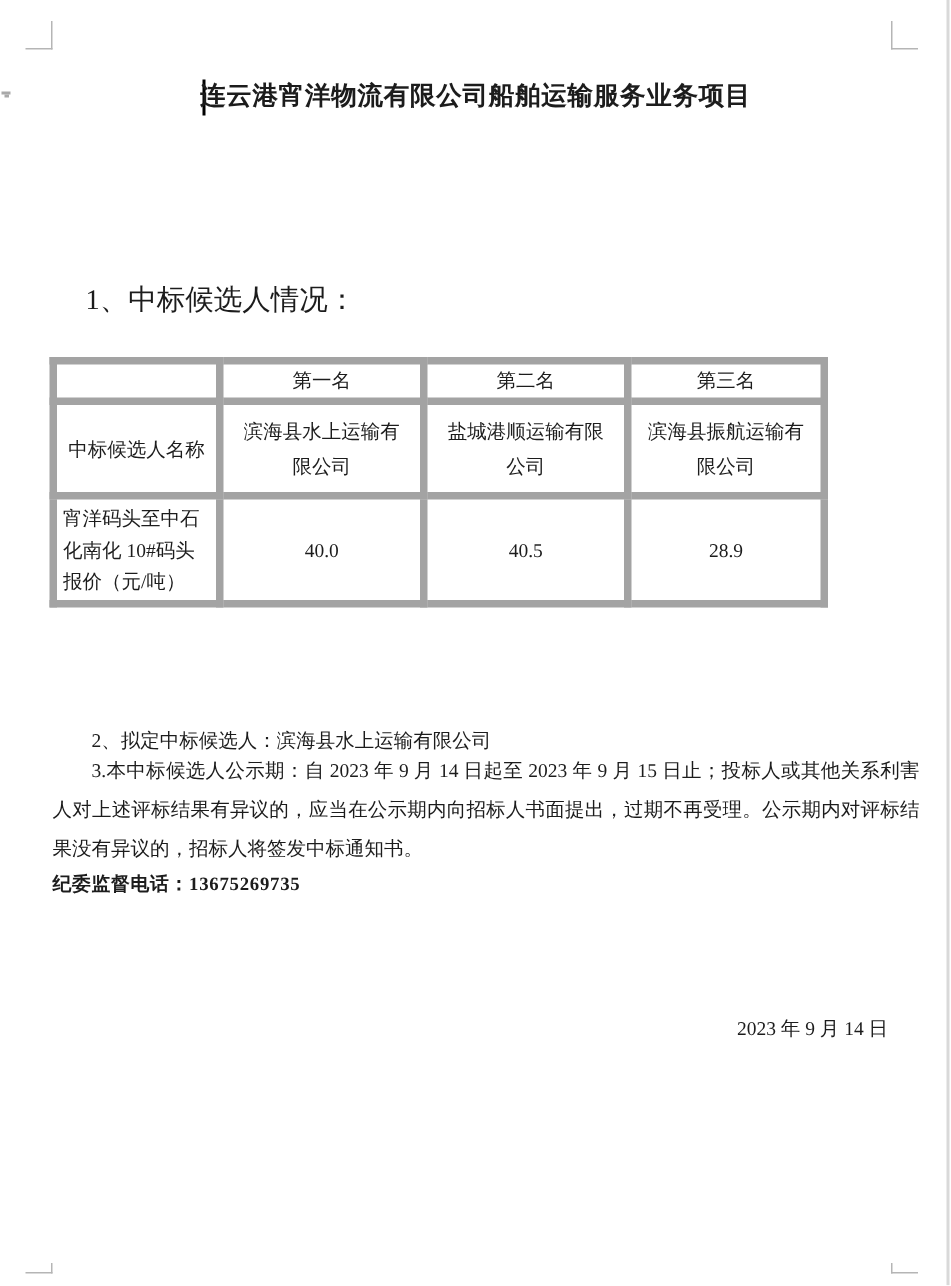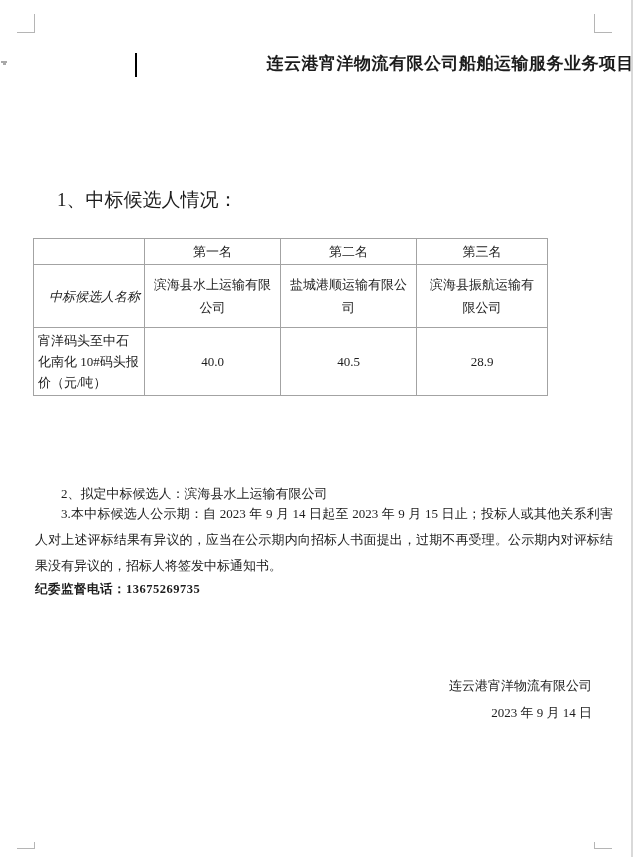--- a/index.html
+++ b/index.html
@@ -22,49 +22,49 @@
   .corner { position: absolute; }
   .corner.tl { left: 17px; top: 14px; width: 18px; height: 19px; border-right: 1px solid #b5b5b5; border-bottom: 1px solid #b5b5b5; }
   .corner.tr { left: 594px; top: 14px; width: 18px; height: 19px; border-left: 1px solid #b5b5b5; border-bottom: 1px solid #b5b5b5; }
   .corner.bl { left: 17px; top: 842px; width: 18px; height: 7px; border-right: 1px solid #b5b5b5; border-bottom: 1px solid #b5b5b5; }
   .corner.br { left: 594px; top: 842px; width: 18px; height: 7px; border-left: 1px solid #b5b5b5; border-bottom: 1px solid #b5b5b5; }
   
   .text-cursor { position: absolute; left: 135px; top: 53px; width: 2px; height: 24px; background: #000; }
 
   .doc-title {
     position: absolute; top: 52px; left: 0; width: 634px;
-    text-align: right; font-weight: bold; font-size: 17px; letter-spacing: 0.5px;
+    text-align: center; font-weight: bold; font-size: 17px; letter-spacing: 0.5px;
   }
   .doc-subtitle {
     position: absolute; top: 106px; left: 0; width: 634px;
     text-align: center; font-weight: bold; font-size: 17px; letter-spacing: 2px;
   }
   .intro {
     position: absolute; top: 141px; left: 35px; width: 578px;
     font-size: 13px; line-height: 21px; text-align: justify; text-indent: 26px;
   }
   .item1 { position: absolute; top: 187px; left: 57px; font-size: 19px; }
 
   table.doc-table {
     position: absolute; top: 238px; left: 33px;
     border-collapse: collapse; table-layout: fixed; width: 514px;
     font-size: 13px; color: #1c1c1c;
   }
   table.doc-table td {
-    border: 1px solid #a3a3a3;
+    border: 5px solid #a3a3a3;
     text-align: center; vertical-align: middle;
     padding: 2px 8px; line-height: 23px;
     overflow: hidden;
   }
   table.doc-table tr.hdr td { height: 26px; line-height: 18px; }
   table.doc-table tr.r-name td { height: 63px; }
   table.doc-table tr.r-price1 td { height: 62px; }
   table.doc-table tr.r-price2 td { height: 74px; }
   table.doc-table td.row-label { text-align: left; padding: 2px 4px; line-height: 21px; }
-  table.doc-table tr.r-name td.row-label { text-align: right; font-style: italic; }
+  table.doc-table tr.r-name td.row-label { text-align: center; }
 
   .item2 { position: absolute; top: 485px; left: 61px; font-size: 13px; }
   .item3 {
     position: absolute; top: 501px; left: 35px; width: 578px;
     font-size: 13px; line-height: 26px; text-align: justify; text-indent: 26px;
   }
   .phone { position: absolute; left: 35px; font-size: 12.5px; font-weight: bold; letter-spacing: 0.5px; }
   .phone1 { top: 581px; }
   .phone2 { top: 598px; }
   .signature-block {
@@ -125,17 +125,16 @@
     </tr>
   </tbody>
     </table>
 
   <div class="item2">2、拟定中标候选人：滨海县水上运输有限公司</div>
   <div class="item3">3.本中标候选人公示期：自 2023 年 9 月 14 日起至 2023 年 9 月 15 日止；投标人或其他关系利害人对上述评标结果有异议的，应当在公示期内向招标人书面提出，过期不再受理。公示期内对评标结果没有异议的，招标人将签发中标通知书。</div>
 
   <div class="phone phone1">纪委监督电话：13675269735</div>
 
   <div class="signature-block">
-    <p class="sig-line">连云港宵洋物流有限公司</p>
     <p class="sig-date">2023 年 9 月 14 日</p>
   </div>
 
 </div>
 
 </body></html>

